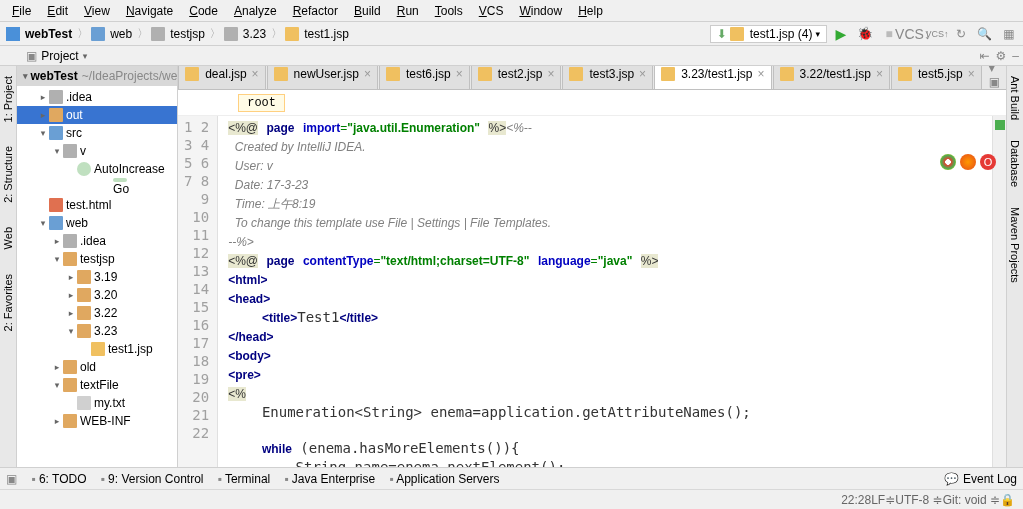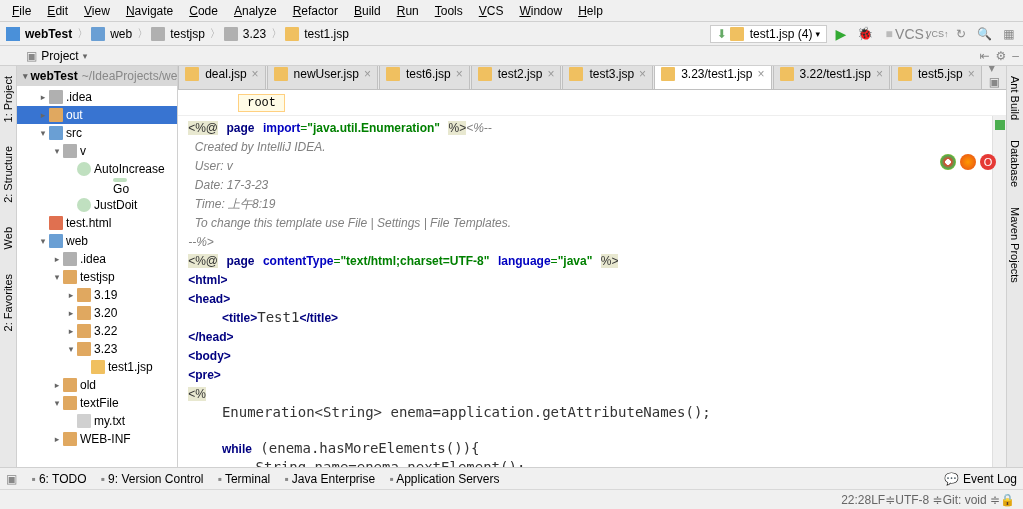--- a/index.html
+++ b/index.html
@@ -175,25 +175,20 @@
         <div class="tree-row" style="padding-left: 48px;">
           <span class="arrow"></span>
           <span class="node-icon ic-class"></span>
           <span>AutoIncrease</span>
         </div>
         <div class="tree-row" style="padding-left: 48px; flex-direction: column;">
           <span class="arrow"></span>
           <span class="node-icon ic-class"></span>
           <span>Go</span>
         </div>
-        <div class="tree-row" style="padding-left: 48px;">
-          <span class="arrow"></span>
-          <span class="node-icon ic-class"></span>
-          <span>JustDoit</span>
-        </div>
         <div class="tree-row" style="padding-left: 20px;">
           <span class="arrow"></span>
           <span class="node-icon ic-html"></span>
           <span>test.html</span>
         </div>
         <div class="tree-row" style="padding-left: 20px;">
           <span class="arrow">▾</span>
           <span class="node-icon ic-folder-blue"></span>
           <span>web</span>
         </div>
@@ -304,20 +299,43 @@
       </div>
     <div class="crumb2">
       <span class="crumbbox">root</span>
     </div>
     <div class="editor-body">
       <div class="browser-icons">
         <span style="background:radial-gradient(circle,#fff 25%,#e04030 26%,#4caf50 60%,#ffcd00 90%)"></span>
         <span style="background:radial-gradient(circle,#ff9800,#e64a19)"></span>
         <span style="background:#e53935;color:#fff;text-align:center;line-height:16px;font-size:11px">O</span>
       </div>
+      <div class="gutter" id="gutter">1
+2
+3
+4
+5
+6
+7
+8
+9
+10
+11
+12
+13
+14
+15
+16
+17
+18
+19
+20
+21
+22
+</div>
       <div class="code" id="code"><span class="yel">&lt;%@</span> <span class="kw">page</span> <span class="attr">import</span><span class="eq">=</span><span class="str">"java.util.Enumeration"</span> <span class="yel">%&gt;</span><span class="com">&lt;%--</span>
 <span class="com">  Created by IntelliJ IDEA.</span>
 <span class="com">  User: v</span>
 <span class="com">  Date: 17-3-23</span>
 <span class="com">  Time: 上午8:19</span>
 <span class="com">  To change this template use File | Settings | File Templates.</span>
 <span class="com">--%&gt;</span>
 <span class="yel">&lt;%@</span> <span class="kw">page</span> <span class="attr">contentType</span><span class="eq">=</span><span class="str">"text/html;charset=UTF-8"</span> <span class="attr">language</span><span class="eq">=</span><span class="str">"java"</span> <span class="yel">%&gt;</span>
 <span class="tag">&lt;html&gt;</span>
 <span class="tag">&lt;head&gt;</span>

